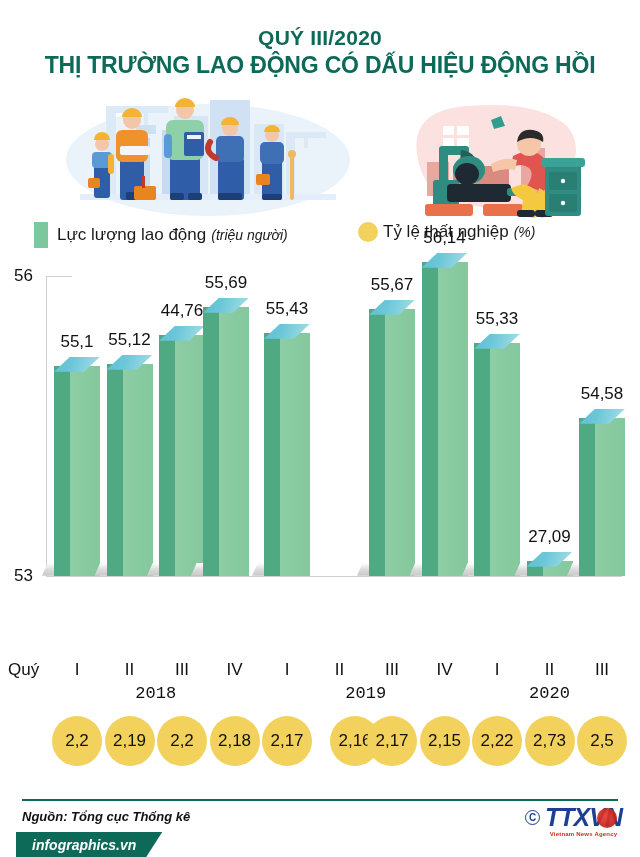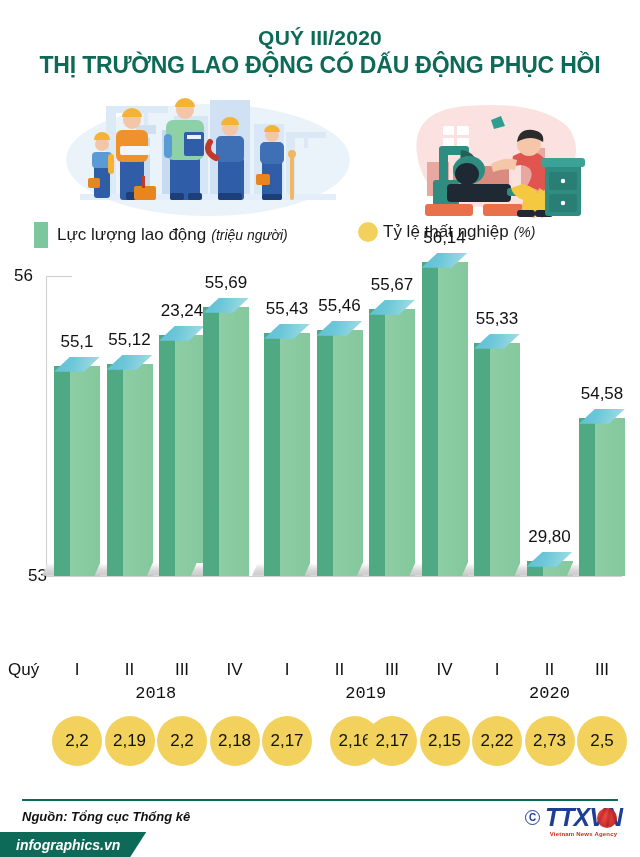--- a/index.html
+++ b/index.html
@@ -53,21 +53,21 @@
   .axis-top-tick {
     position: absolute; left: 46px; top: 18px;
     width: 26px; height: 1px; background: #cfcfcf;
   }
   .axis-base {
     position: absolute; left: 46px; top: 318px;
     width: 576px; height: 1px; background: #cfcfcf;
   }
   .ylab { position: absolute; font-size: 17px; color: #111; }
   .ylab.top { left: 14px; top: 8px; }
-  .ylab.bot { left: 28px; top: 308px; }
+  .ylab.bot { left: 14px; top: 308px; }
 
   .bars { position: absolute; left: 46px; top: 0; width: 580px; height: 330px; }
   .bar-slot {
     position: absolute; bottom: 12px; width: 46px;
   }
   .bar3d { position: relative; width: 46px; }
   .bar-left {
     position: absolute; left: 0; top: 9px; bottom: 0; width: 16px;
     background: #4faa83;
   }
@@ -111,21 +111,21 @@
   }
 
   
   .footer { position: absolute; left: 0; bottom: 0; width: 640px; height: 58px; }
   .footer-rule { position: absolute; left: 22px; top: 0; width: 596px; height: 2px; background: #0d6a58; }
   .source {
     position: absolute; left: 22px; top: 10px;
     font-size: 13px; font-style: italic; font-weight: bold; color: #111;
   }
   .brand-tab {
-    position: absolute; left: 0; bottom: 0; height: 25px;
+    position: absolute; left: 16px; bottom: 0; height: 25px;
     background: #0d6a58; color: #fff;
     font-size: 14px; font-style: italic; font-weight: bold;
     display: flex; align-items: center;
     padding: 0 26px 0 16px;
     clip-path: polygon(0 0, 100% 0, calc(100% - 16px) 100%, 0 100%);
   }
   .ttxvn { position: absolute; right: 18px; top: 6px; display: flex; align-items: flex-start; }
   .copy-c {
     width: 15px; height: 15px; border: 1.6px solid #1c3f94; border-radius: 50%;
     color: #1c3f94; font-size: 10px; font-weight: bold;
@@ -146,21 +146,21 @@
   .ttx-sub {
     font-size: 6px; font-weight: bold; color: #cf2b20;
     text-align: center; letter-spacing: .2px; margin-top: 1px;
   }
 </style>
 </head>
 <body>
 
 <div class="title-block">
   <div class="title-line1">QUÝ III/2020</div>
-  <div class="title-line2">THỊ TRƯỜNG LAO ĐỘNG CÓ DẤU ĐỘNG PHỤC HỒI</div>
+  <div class="title-line2">THỊ TRƯỜNG LAO ĐỘNG CÓ DẤU HIỆU ĐỘNG HỒI</div>
 </div>
 
 <div class="illus-row">
 
   <svg class="illus-left" viewBox="0 0 300 128">
     <ellipse cx="150" cy="70" rx="142" ry="56" fill="#eaf2fa"></ellipse>
     <rect x="48" y="18" width="10" height="92" fill="#dce9f7"></rect>
     <rect x="48" y="16" width="62" height="7" fill="#dce9f7"></rect>
     <rect x="86" y="23" width="4" height="14" fill="#dce9f7"></rect>
     <rect x="78" y="35" width="20" height="9" fill="#cfe0f2"></rect>
@@ -294,21 +294,21 @@
           <div class="bar-value">55,12</div>
           <div class="bar-left"></div>
           <div class="bar-front"></div>
           <div class="bar-top"></div>
         </div>
       </div>
       <div class="bar-slot" style="left: 113px;">
         <div class="tick-mark"></div>
         <div class="bar-shadow"></div>
         <div class="bar3d" style="height:249.99999999999966px">
-          <div class="bar-value">23,24</div>
+          <div class="bar-value">44,76</div>
           <div class="bar-left"></div>
           <div class="bar-front"></div>
           <div class="bar-top"></div>
         </div>
       </div>
       <div class="bar-slot" style="left: 157px;">
         <div class="tick-mark"></div>
         <div class="bar-shadow"></div>
         <div class="bar3d" style="height:277.9999999999998px">
           <div class="bar-value">55,69</div>
@@ -320,30 +320,20 @@
       <div class="bar-slot" style="left: 218px;">
         <div class="tick-mark"></div>
         <div class="bar-shadow"></div>
         <div class="bar3d" style="height:251.99999999999997px">
           <div class="bar-value">55,43</div>
           <div class="bar-left"></div>
           <div class="bar-front"></div>
           <div class="bar-top"></div>
         </div>
       </div>
-      <div class="bar-slot" style="left: 270.5px;">
-        <div class="tick-mark"></div>
-        <div class="bar-shadow"></div>
-        <div class="bar3d" style="height:255.00000000000009px">
-          <div class="bar-value">55,46</div>
-          <div class="bar-left"></div>
-          <div class="bar-front"></div>
-          <div class="bar-top"></div>
-        </div>
-      </div>
       <div class="bar-slot" style="left: 323px;">
         <div class="tick-mark"></div>
         <div class="bar-shadow"></div>
         <div class="bar3d" style="height:276.00000000000017px">
           <div class="bar-value">55,67</div>
           <div class="bar-left"></div>
           <div class="bar-front"></div>
           <div class="bar-top"></div>
         </div>
       </div>
@@ -364,21 +354,21 @@
           <div class="bar-value">55,33</div>
           <div class="bar-left"></div>
           <div class="bar-front"></div>
           <div class="bar-top"></div>
         </div>
       </div>
       <div class="bar-slot" style="left: 480.5px;">
         <div class="tick-mark"></div>
         <div class="bar-shadow"></div>
         <div class="bar3d" style="height:23.999999999999858px">
-          <div class="bar-value">29,80</div>
+          <div class="bar-value">27,09</div>
           <div class="bar-left"></div>
           <div class="bar-front"></div>
           <div class="bar-top"></div>
         </div>
       </div>
       <div class="bar-slot" style="left: 533px;">
         <div class="tick-mark"></div>
         <div class="bar-shadow"></div>
         <div class="bar3d" style="height:166.99999999999983px">
           <div class="bar-value">54,58</div>

